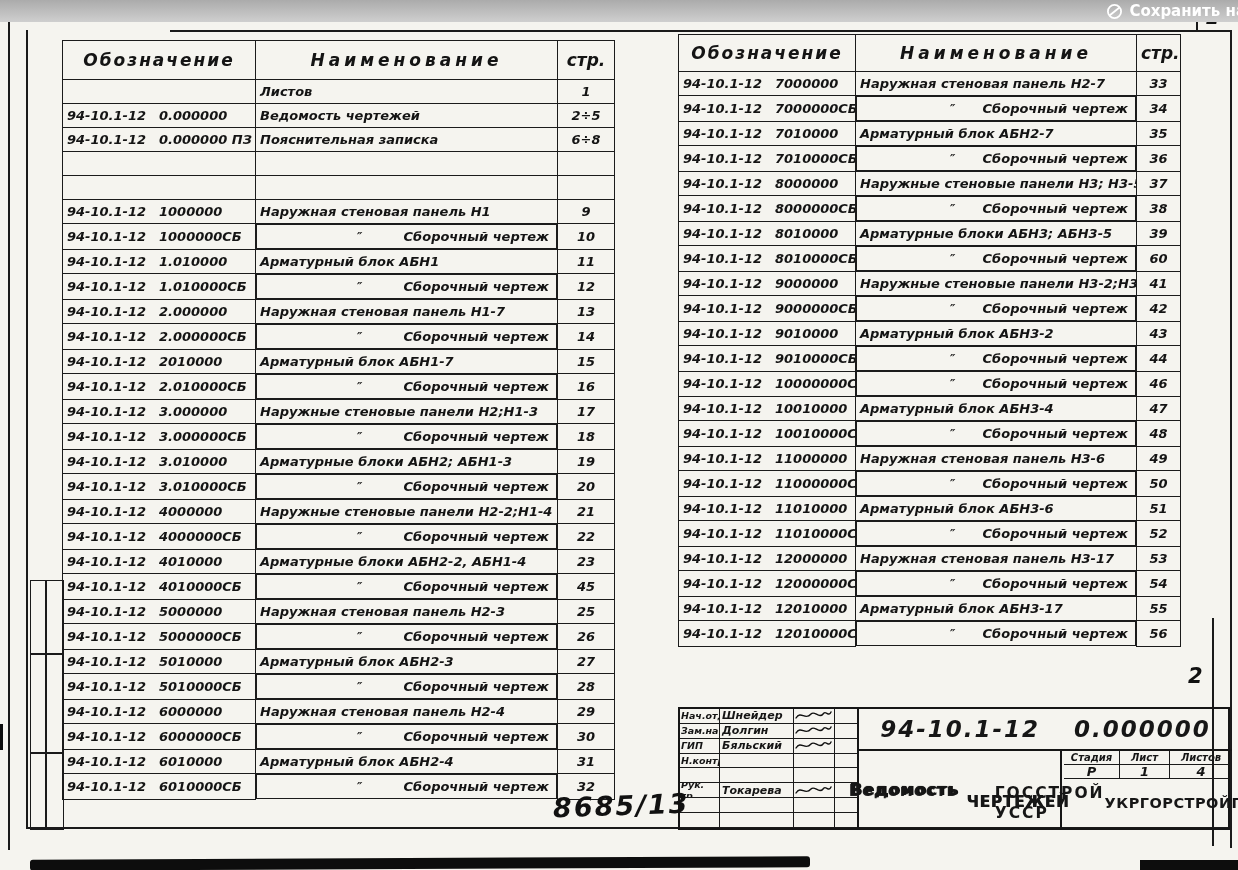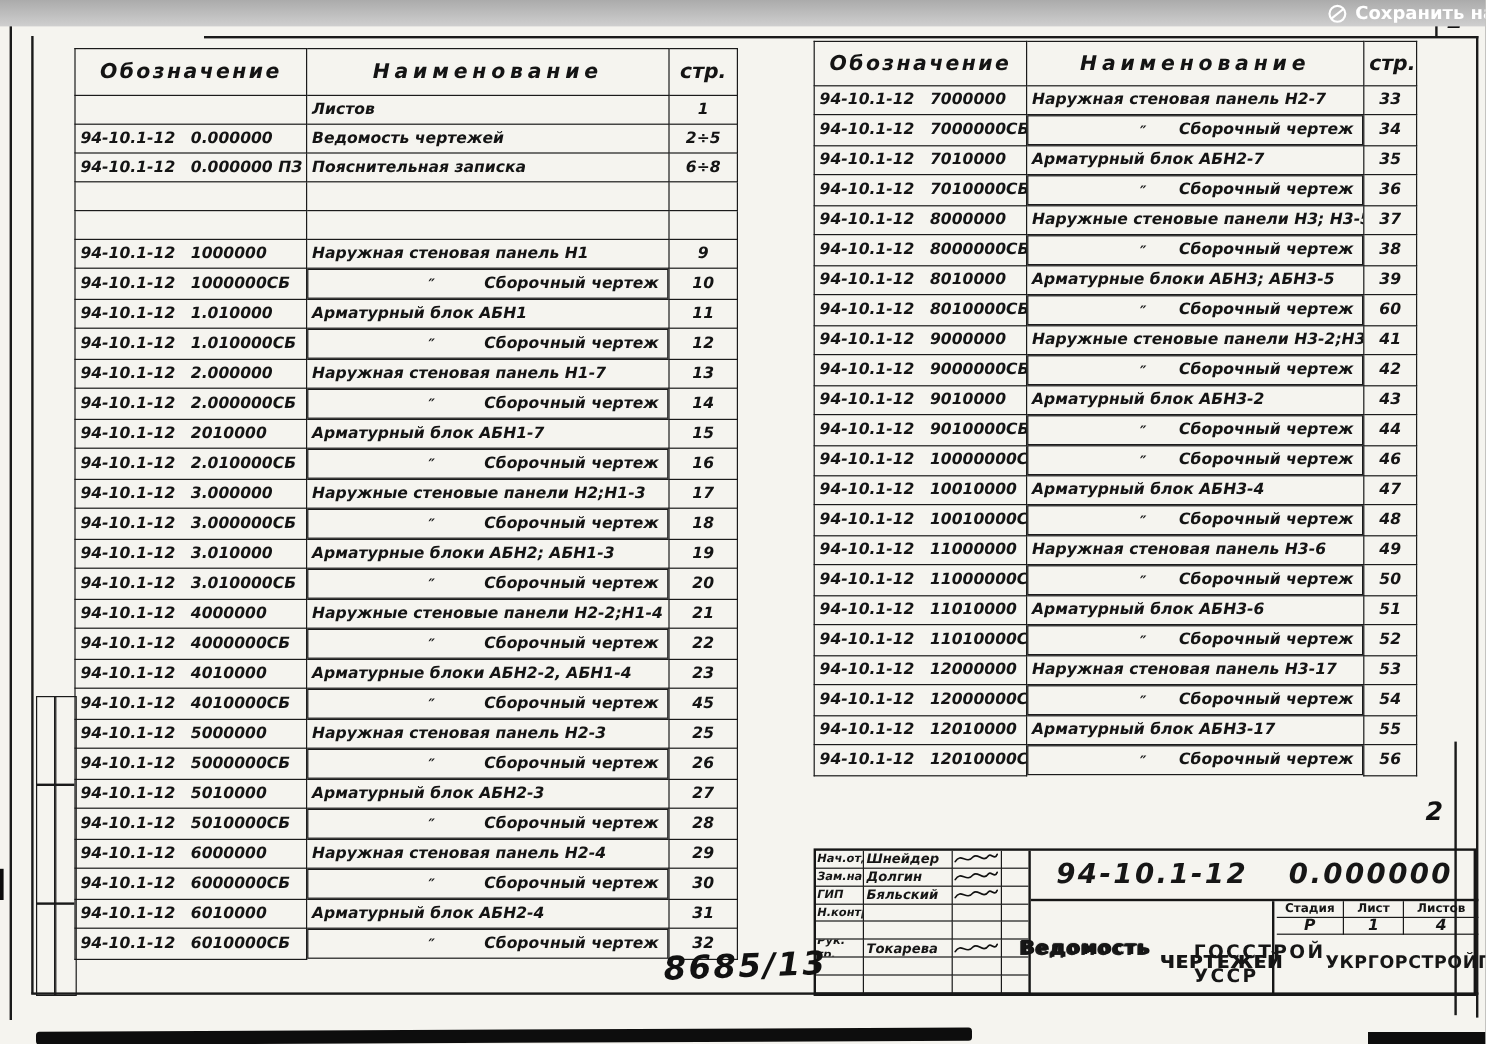--- a/index.html
+++ b/index.html
@@ -44,21 +44,21 @@
       border-bottom:2px solid #161616;box-sizing:border-box;}
   .tb-title{position:absolute;left:179px;top:42px;width:203px;height:77px;display:flex;align-items:center;
       justify-content:center;gap:8px;border-right:2px solid #161616;box-sizing:border-box;}
   .tb-title .w1{font-size:16px;font-weight:bold;letter-spacing:1px;
       text-shadow:1.3px 0 0 #111,-0.8px .6px 0 #222,0 0 1px #333;}
   .tb-title .w2{font-size:15px;font-weight:bold;letter-spacing:1px;text-shadow:.6px 0 0 #111;margin-top:24px;}
   .tb-stage{position:absolute;left:384px;top:42px;width:168px;height:28px;display:grid;
       grid-template-columns:56px 50px 1fr;grid-template-rows:14px 14px;}
   .tb-stage .sc{border-right:1.5px solid #1a1a1a;border-bottom:1.5px solid #1a1a1a;display:flex;
       align-items:center;justify-content:center;overflow:hidden;}
-  .tb-stage .lab{font-size:10px;font-weight:600;}
+  .tb-stage .lab{font-style:italic;font-size:10px;font-weight:600;}
   .tb-stage .val{font-size:13px;font-weight:bold;font-style:italic;}
   .tb-org{position:absolute;left:384px;top:70px;width:168px;height:49px;display:flex;flex-direction:row;
       align-items:center;justify-content:center;line-height:1.25;}
   .tb-org .o1{font-size:15.5px;font-weight:bold;letter-spacing:2px;}
   .tb-org .o2{font-size:14.5px;font-weight:bold;letter-spacing:.5px;}
   
   .hand{position:absolute;font-style:italic;font-weight:600;color:#111;}
   
   .artifact{position:absolute;background:#0d0d0d;}
 </style>

